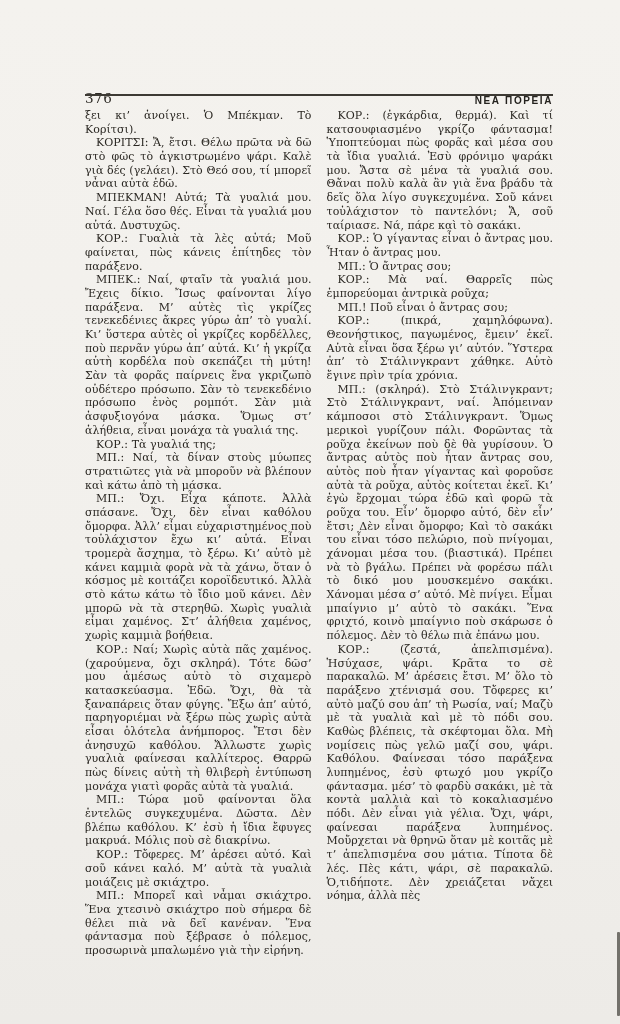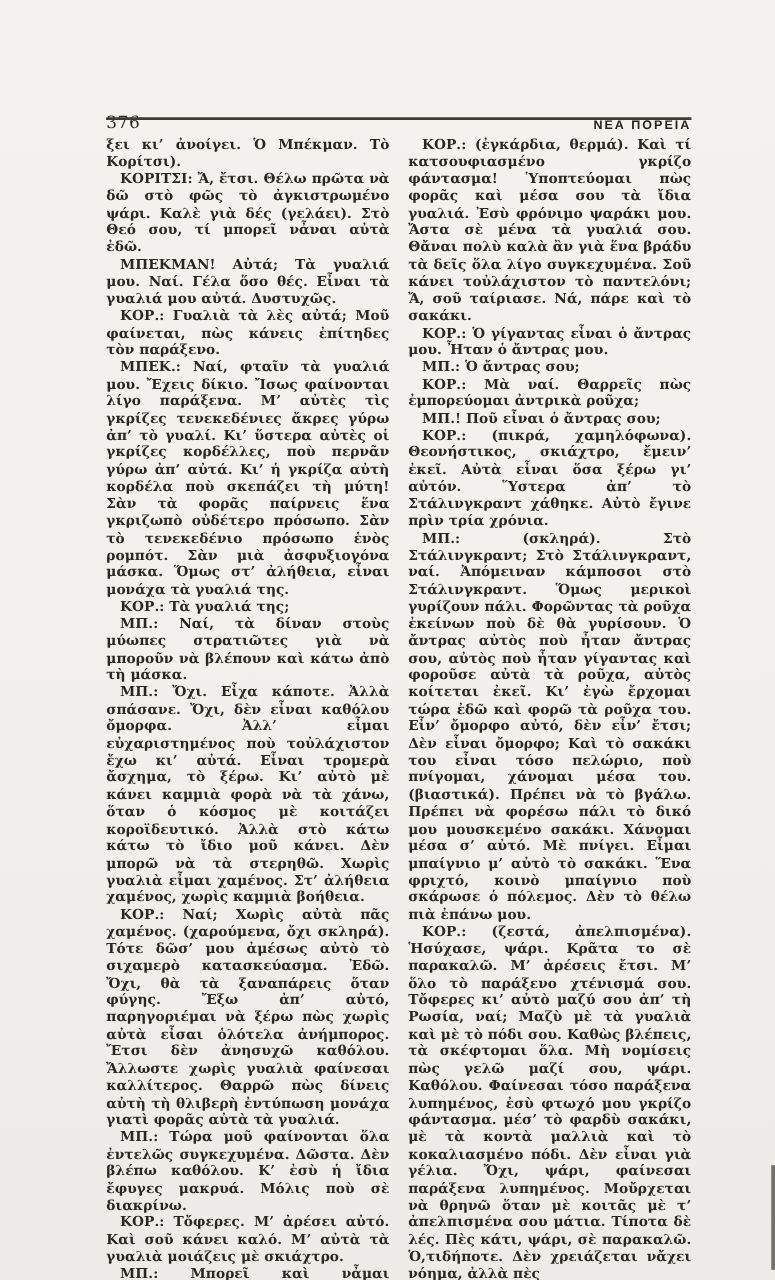--- a/index.html
+++ b/index.html
@@ -63,21 +63,20 @@
     width: 226.5px;
     font-size: 11px;
     line-height: 13.68px;
     text-align: justify;
     letter-spacing: 0.05px;
   }
   .col p {
     margin: 0;
     padding: 0;
     text-indent: 11px;
-    font-weight: bold;
   }
   .col p.no-indent {
     text-indent: 0;
   }
   .edge-mark {
     position: absolute;
     right: 0;
     top: 932px;
     width: 3px;
     height: 84px;
@@ -113,21 +112,21 @@
       <p>ΚΟΡ.: Τὄφερες. Μ’ ἀρέσει αὐτό. Καὶ σοῦ κάνει καλό. Μ’ αὐτὰ τὰ γυαλιὰ μοιάζεις μὲ σκιάχτρο.</p>
       <p>ΜΠ.: Μπορεῖ καὶ νἆμαι σκιάχτρο. Ἕνα χτεσινὸ σκιάχτρο ποὺ σήμερα δὲ θέλει πιὰ νὰ δεῖ κανέναν. Ἕνα φάντασμα ποὺ ξέβρασε ὁ πόλεμος, προσωρινὰ μπαλωμένο γιὰ τὴν εἰρήνη.</p>
     </div>
 
     <div class="col">
       <p>ΚΟΡ.: (ἐγκάρδια, θερμά). Καὶ τί κατσουφιασμένο γκρίζο φάντασμα! Ὑποπτεύομαι πὼς φορᾶς καὶ μέσα σου τὰ ἴδια γυαλιά. Ἐσὺ φρόνιμο ψαράκι μου. Ἄστα σὲ μένα τὰ γυαλιά σου. Θἄναι πολὺ καλὰ ἂν γιὰ ἕνα βράδυ τὰ δεῖς ὅλα λίγο συγκεχυμένα. Σοῦ κάνει τοὐλάχιστον τὸ παντελόνι; Ἄ, σοῦ ταίριασε. Νά, πάρε καὶ τὸ σακάκι.</p>
       <p>ΚΟΡ.: Ὁ γίγαντας εἶναι ὁ ἄντρας μου. Ἦταν ὁ ἄντρας μου.</p>
       <p>ΜΠ.: Ὁ ἄντρας σου;</p>
       <p>ΚΟΡ.: Μὰ ναί. Θαρρεῖς πὼς ἐμπορεύομαι ἀντρικὰ ροῦχα;</p>
       <p>ΜΠ.! Ποῦ εἶναι ὁ ἄντρας σου;</p>
-      <p>ΚΟΡ.: (πικρά, χαμηλόφωνα). Θεονήστικος, σκιάχτρο, ἔμειν’ ἐκεῖ. Αὐτὰ εἶναι ὅσα ξέρω γι’ αὐτόν. Ὕστερα ἀπ’ τὸ Στάλινγκραντ χάθηκε. Αὐτὸ ἔγινε πρὶν τρία χρόνια.</p>
+      <p>ΚΟΡ.: (πικρά, χαμηλόφωνα). Θεονήστικος, παγωμένος, ἔμειν’ ἐκεῖ. Αὐτὰ εἶναι ὅσα ξέρω γι’ αὐτόν. Ὕστερα ἀπ’ τὸ Στάλινγκραντ χάθηκε. Αὐτὸ ἔγινε πρὶν τρία χρόνια.</p>
       <p>ΜΠ.: (σκληρά). Στὸ Στάλινγκραντ; Στὸ Στάλινγκραντ, ναί. Ἀπόμειναν κάμποσοι στὸ Στάλινγκραντ. Ὅμως μερικοὶ γυρίζουν πάλι. Φορῶντας τὰ ροῦχα ἐκείνων ποὺ δὲ θὰ γυρίσουν. Ὁ ἄντρας αὐτὸς ποὺ ἦταν ἄντρας σου, αὐτὸς ποὺ ἦταν γίγαντας καὶ φοροῦσε αὐτὰ τὰ ροῦχα, αὐτὸς κοίτεται ἐκεῖ. Κι’ ἐγὼ ἔρχομαι τώρα ἐδῶ καὶ φορῶ τὰ ροῦχα του. Εἶν’ ὄμορφο αὐτό, δὲν εἶν’ ἔτσι; Δὲν εἶναι ὄμορφο; Καὶ τὸ σακάκι του εἶναι τόσο πελώριο, ποὺ πνίγομαι, χάνομαι μέσα του. (βιαστικά). Πρέπει νὰ τὸ βγάλω. Πρέπει νὰ φορέσω πάλι τὸ δικό μου μουσκεμένο σακάκι. Χάνομαι μέσα σ’ αὐτό. Μὲ πνίγει. Εἶμαι μπαίγνιο μ’ αὐτὸ τὸ σακάκι. Ἕνα φριχτό, κοινὸ μπαίγνιο ποὺ σκάρωσε ὁ πόλεμος. Δὲν τὸ θέλω πιὰ ἐπάνω μου.</p>
       <p>ΚΟΡ.: (ζεστά, ἀπελπισμένα). Ἡσύχασε, ψάρι. Κρᾶτα το σὲ παρακαλῶ. Μ’ ἀρέσεις ἔτσι. Μ’ ὅλο τὸ παράξενο χτένισμά σου. Τὄφερες κι’ αὐτὸ μαζύ σου ἀπ’ τὴ Ρωσία, ναί; Μαζὺ μὲ τὰ γυαλιὰ καὶ μὲ τὸ πόδι σου. Καθὼς βλέπεις, τὰ σκέφτομαι ὅλα. Μὴ νομίσεις πὼς γελῶ μαζί σου, ψάρι. Καθόλου. Φαίνεσαι τόσο παράξενα λυπημένος, ἐσὺ φτωχό μου γκρίζο φάντασμα. μέσ’ τὸ φαρδὺ σακάκι, μὲ τὰ κοντὰ μαλλιὰ καὶ τὸ κοκαλιασμένο πόδι. Δὲν εἶναι γιὰ γέλια. Ὄχι, ψάρι, φαίνεσαι παράξενα λυπημένος. Μοὔρχεται νὰ θρηνῶ ὅταν μὲ κοιτᾶς μὲ τ’ ἀπελπισμένα σου μάτια. Τίποτα δὲ λές. Πὲς κάτι, ψάρι, σὲ παρακαλῶ. Ὁ,τιδήποτε. Δὲν χρειάζεται νἄχει νόημα, ἀλλὰ πὲς</p>
     </div>
 
   </div>
 
   <div class="edge-mark"></div>
 
 </div>
 

